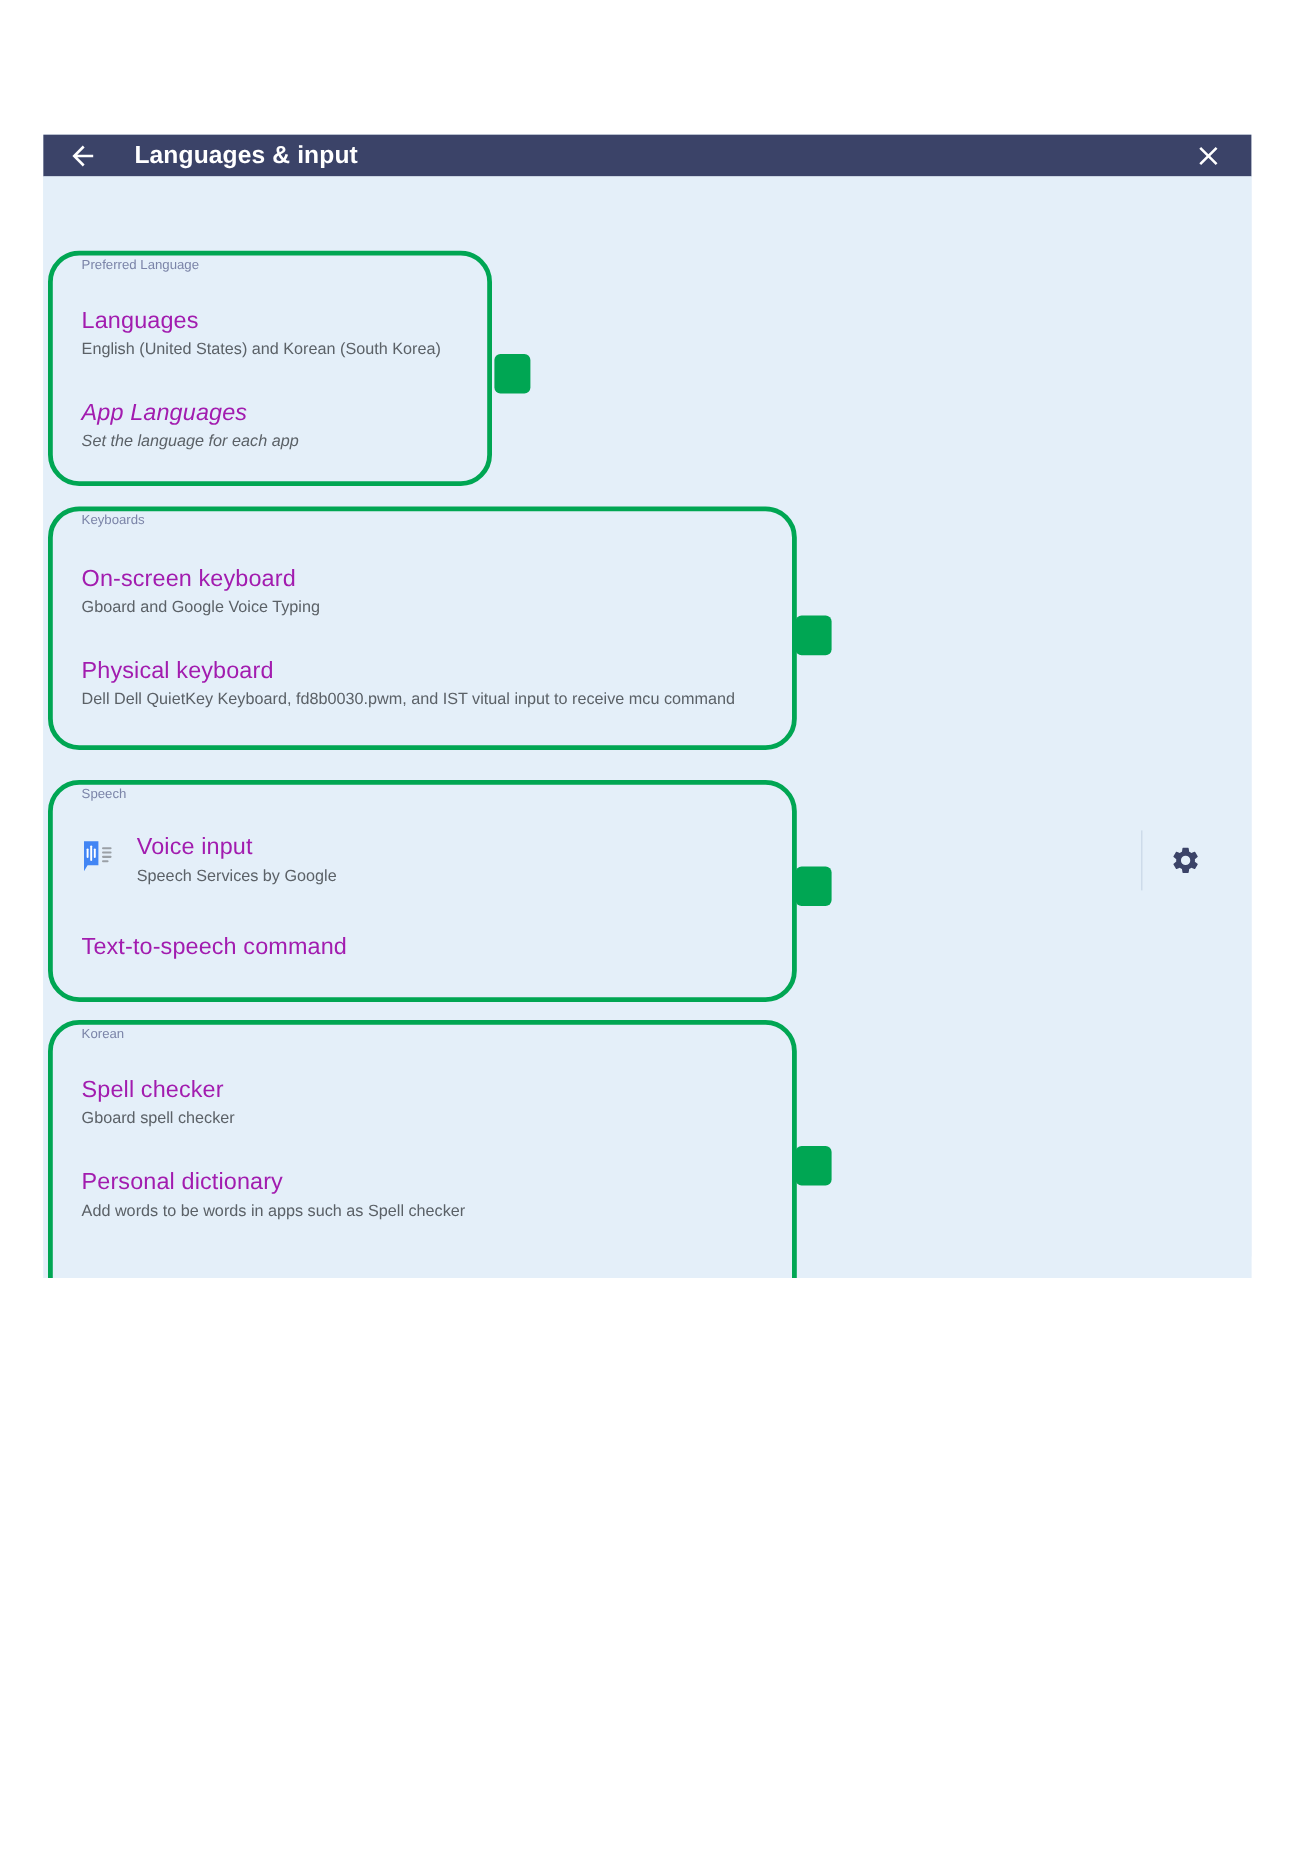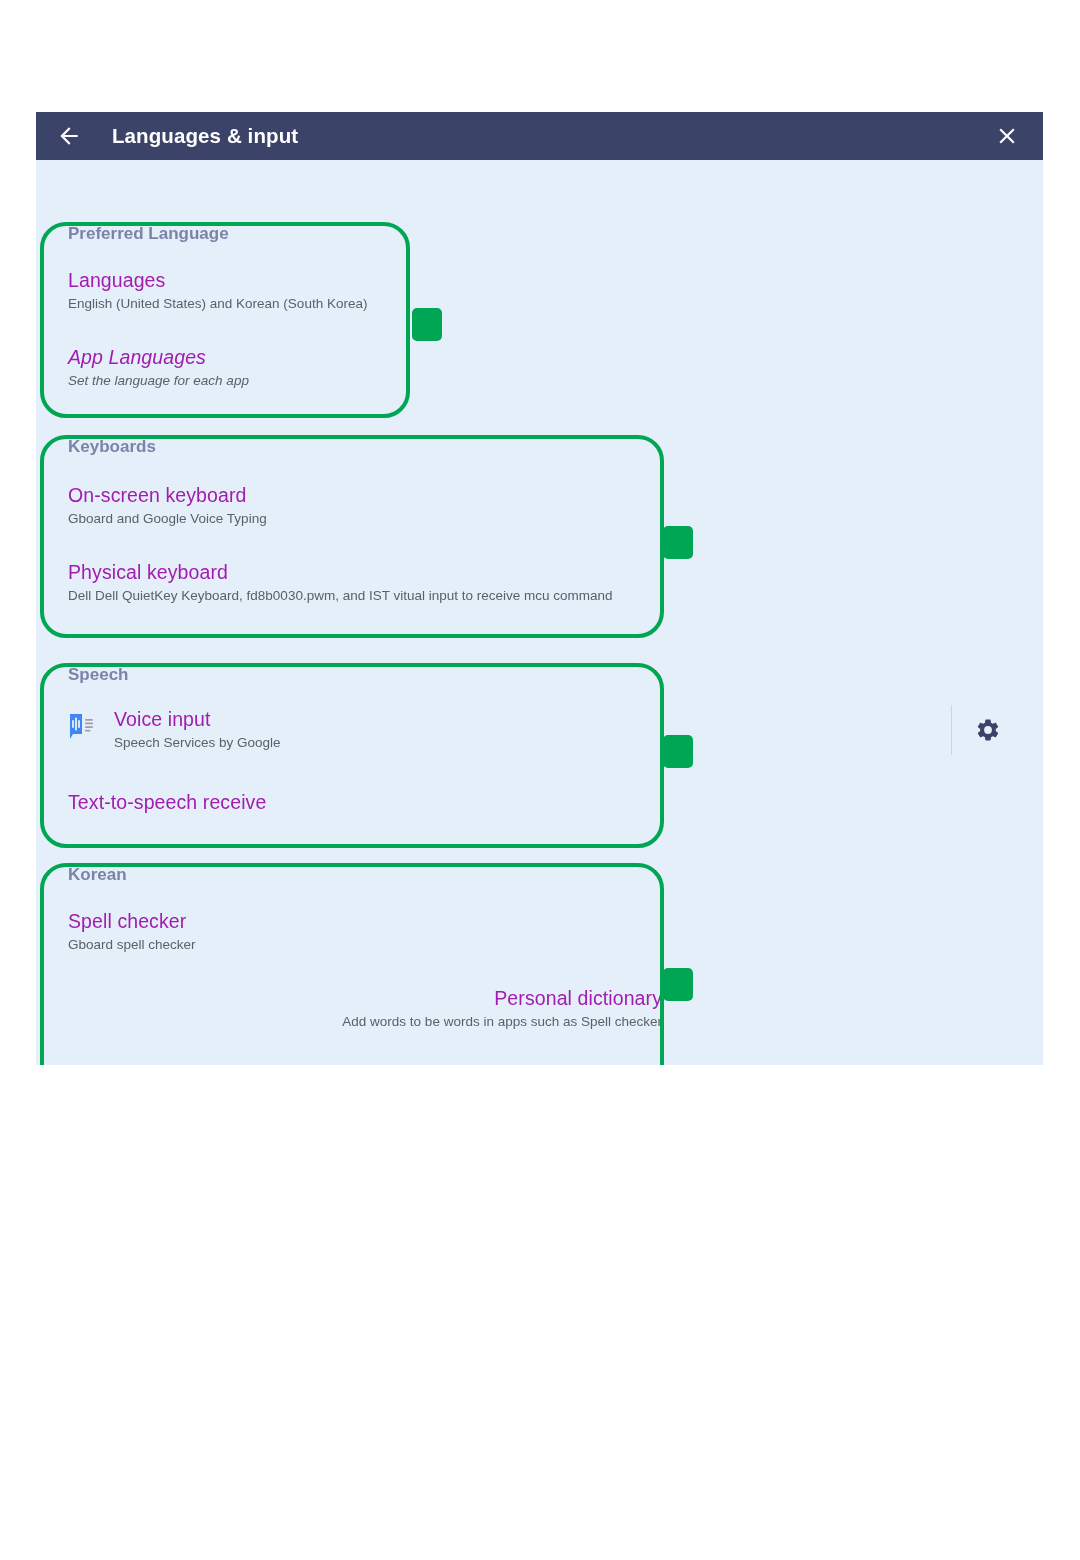--- a/index.html
+++ b/index.html
@@ -22,21 +22,21 @@
     top: 112px;
     width: 1007px;
     height: 953px;
     background: #e4eff9;
     overflow: hidden;
   }
 
   
   #appbar {
     position: relative;
-    height: 48px;
+    height: 35px;
     background: #3b4368;
     display: flex;
     align-items: center;
     padding: 0 0 0 18px;
     box-sizing: border-box;
   }
   #appbar .back-icon {
     width: 30px;
     height: 30px;
     display: flex;
@@ -76,22 +76,22 @@
   .section {
     position: absolute;
     left: 16px;
   }
   .section-inner {
     position: relative;
     padding: 14px 0 12px 16px;
   }
   .section-header {
     color: #7b84a8;
-    font-size: 17px;
-    font-weight: bold;
+    font-size: 11px;
+    font-weight: normal;
     line-height: 16px;
     margin: 0 0 0 0;
   }
   .row {
     margin-top: 22px;
   }
   .row-title {
     color: #a21caf;
     font-size: 19.5px;
     line-height: 24px;
@@ -235,21 +235,21 @@
               <rect x="17" y="18.8" width="5.5" height="1.7" rx="0.85" fill="#9aa0a6"></rect>
             </svg>
           </span>
           <span class="row-texts">
             <span class="row-title" style="display:block;">Voice input</span>
             <span class="row-sub" style="display:block;">Speech Services by Google</span>
           </span>
         </div>
 
         <div class="row" style="margin-top:38px;">
-          <div class="row-title">Text-to-speech receive</div>
+          <div class="row-title">Text-to-speech command</div>
         </div>
       </div>
     </div>
     <div class="hl-box" style="left:4px; top:503px; width:624px; height:185px;"></div>
     <div class="hl-tab" style="left:627px; top:575px;"></div>
 
     <div id="gear-area">
       <span id="gear-divider"></span>
       <span id="gear-btn">
         <svg width="26" height="26" viewBox="0 0 24 24" aria-hidden="true">
@@ -260,21 +260,21 @@
 
     <div class="section" style="top:693px; left:16px; width:610px;">
       <div class="section-inner">
         <div class="section-header">Korean</div>
 
         <div class="row" style="margin-top:26px;">
           <div class="row-title">Spell checker</div>
           <div class="row-sub">Gboard spell checker</div>
         </div>
 
-        <div class="row" style="margin-top:32px;text-align:right;">
+        <div class="row" style="margin-top:32px;">
           <div class="row-title">Personal dictionary</div>
           <div class="row-sub">Add words to be words in apps such as Spell checker</div>
         </div>
 
       </div>
     </div>
     <div class="hl-box" style="left:4px; top:703px; width:624px; height:250px;"></div>
     <div class="hl-tab" style="left:627px; top:808px;"></div>
 
   </div>

